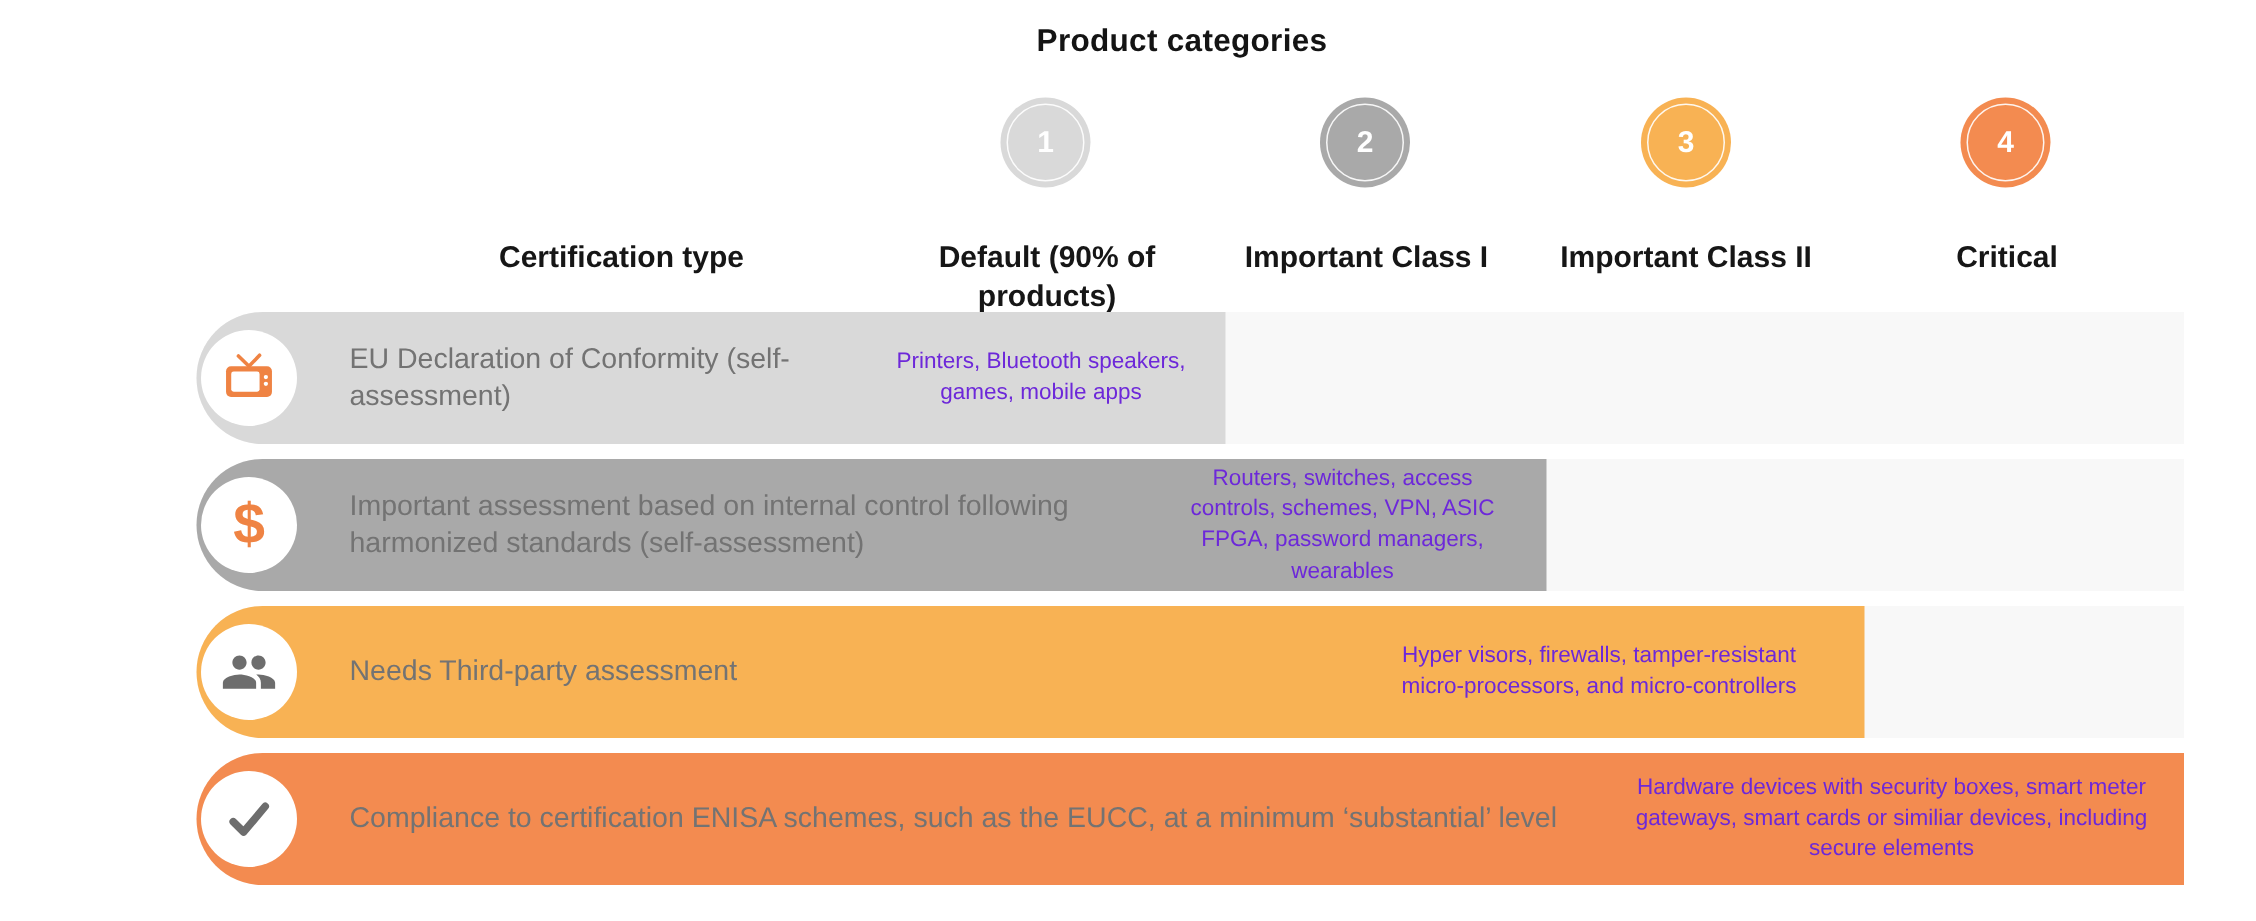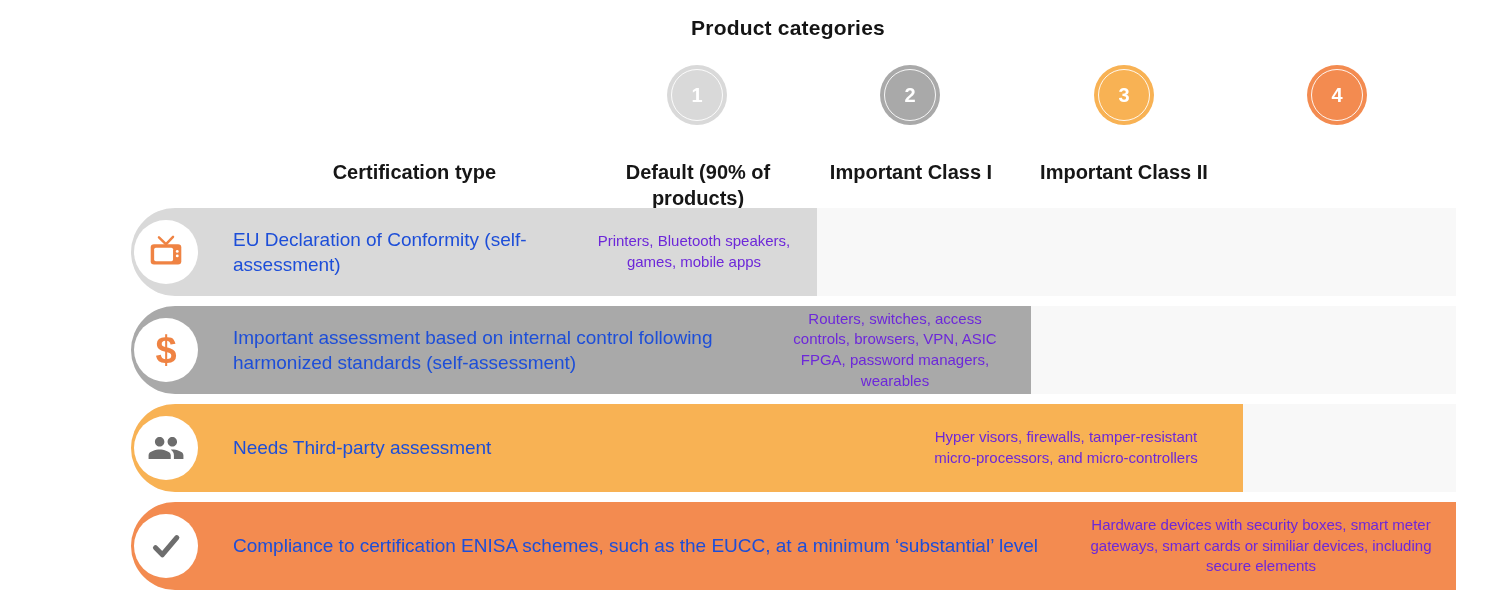--- a/index.html
+++ b/index.html
@@ -28,21 +28,21 @@
   .track{position:absolute;left:95px;top:0;width:1325px;height:88px;background:#F8F8F8;border-radius:44px 0 0 44px;}
   .pill{position:absolute;left:95px;top:0;height:88px;border-radius:44px 0 0 44px;}
   .p1{background:#D9D9D9;} .p2{background:#A9A9A9;} .p3{background:#F8B254;} .p4{background:#F38B50;}
   .icon-circle{
     position:absolute;left:98px;top:12px;width:64px;height:64px;border-radius:50%;background:#ffffff;
     display:flex;align-items:center;justify-content:center;
   }
   .dollar{font-size:38px;font-weight:700;color:#EF8343;line-height:1;}
   .row-label{
     position:absolute;left:197px;top:0;height:100%;display:flex;align-items:center;
-    font-size:19px;line-height:1.32;color:#1d4ed8;
+    font-size:19px;line-height:1.32;color:#737373;
   }
   .products{
     position:absolute;top:0;height:100%;display:flex;align-items:center;justify-content:center;
     text-align:center;font-size:15px;line-height:1.38;color:#6d28d9;
   }
 </style>
 </head>
 <body>
 
 <div class="stage">
@@ -63,20 +63,21 @@
   </div>
   <div class="cat-circle c4" style="left:1271px">
     <div class="ring"></div>
     <span class="num">4</span>
   </div>
 
   <div class="hdr hdr-cert">Certification type</div>
   <div class="hdr hdr-cat" style="left:555px">Default (90% of products)</div>
   <div class="hdr hdr-cat" style="left:768px">Important Class I</div>
   <div class="hdr hdr-cat" style="left:981px">Important Class II</div>
+  <div class="hdr hdr-cat" style="left:1195px">Critical</div>
 
   <div class="row" style="top:208px">
     <div class="track"></div>
     <div class="pill p1" style="width:686px"></div>
     <div class="icon-circle">
       <svg width="36" height="36" viewBox="0 0 24 24">
         <path d="M7.3 2.2 L12 6.8 L16.7 1.9" fill="none" stroke="#EF8343" stroke-width="1.6" stroke-linecap="round"></path>
         <rect x="1.8" y="6.8" width="20.4" height="13.6" rx="2.2" fill="#EF8343"></rect>
         <rect x="4.1" y="9.1" width="12.6" height="9" rx="1.1" fill="#ffffff"></rect>
         <circle cx="19.5" cy="11.6" r="0.95" fill="#ffffff"></circle>
@@ -87,21 +88,21 @@
     <div class="products" style="left:558px;width:200px">Printers, Bluetooth speakers, games, mobile apps</div>
   </div>
 
   <div class="row" style="top:306px">
     <div class="track"></div>
     <div class="pill p2" style="width:900px"></div>
     <div class="icon-circle">
       <span class="dollar">$</span>
     </div>
     <div class="row-label" style="width:520px">Important assessment based on internal control following harmonized standards (self-assessment)</div>
-    <div class="products" style="left:745px;width:228px">Routers, switches, access controls, browsers, VPN, ASIC FPGA, password managers, wearables</div>
+    <div class="products" style="left:745px;width:228px">Routers, switches, access controls, schemes, VPN, ASIC FPGA, password managers, wearables</div>
   </div>
 
   <div class="row" style="top:404px">
     <div class="track"></div>
     <div class="pill p3" style="width:1112px"></div>
     <div class="icon-circle">
       <svg width="38" height="38" viewBox="0 0 24 24">
         <path fill="#6D6D6D" d="M16 11c1.66 0 2.99-1.34 2.99-3S17.66 5 16 5c-1.66 0-3 1.34-3 3s1.34 3 3 3zm-8 0c1.66 0 2.99-1.34 2.99-3S9.66 5 8 5C6.34 5 5 6.34 5 8s1.34 3 3 3zm0 2c-2.33 0-7 1.17-7 3.5V19h14v-2.5c0-2.33-4.67-3.5-7-3.5zm8 0c-.29 0-.62.02-.97.05 1.16.84 1.97 1.97 1.97 3.45V19h6v-2.5c0-2.33-4.67-3.5-7-3.5z"></path>
       </svg>
     </div>

